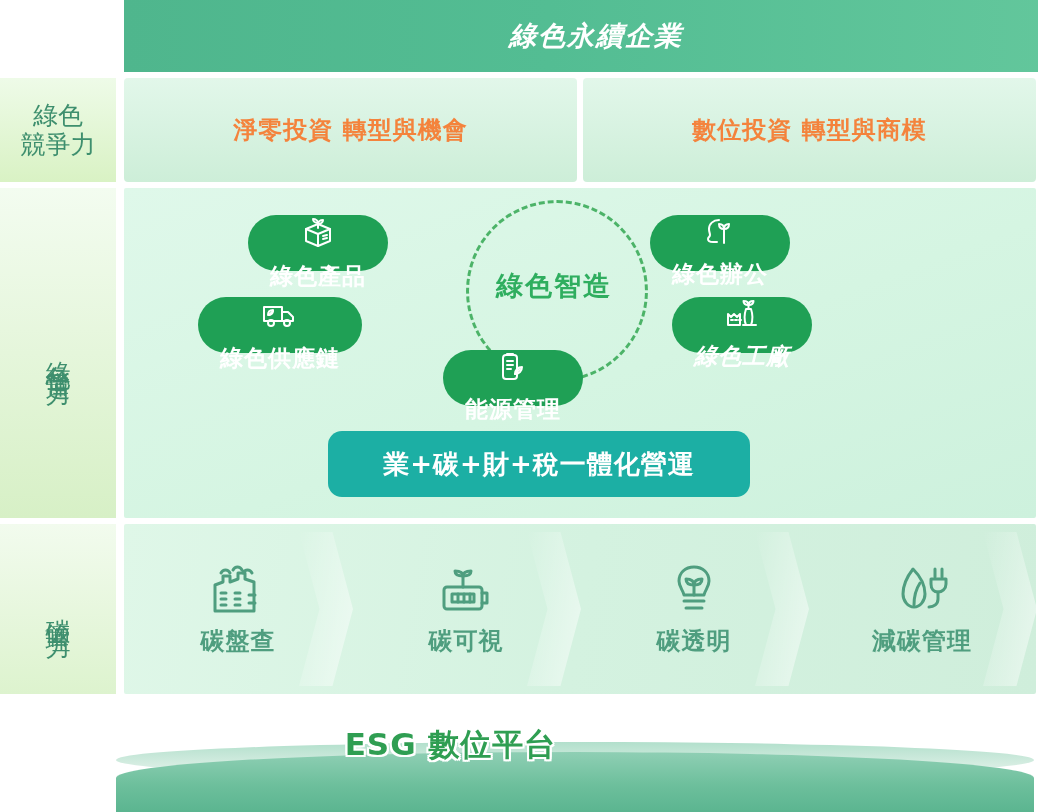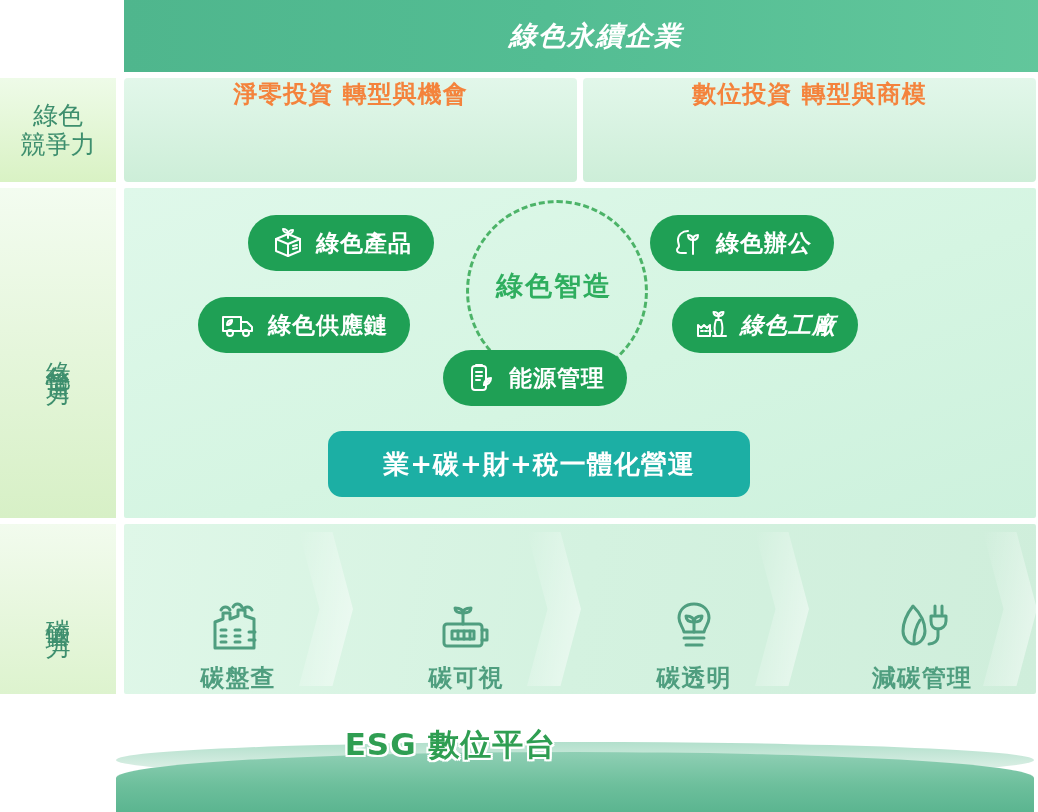--- a/index.html
+++ b/index.html
@@ -94,21 +94,21 @@
     width: 912px;
     height: 104px;
     display: flex;
     gap: 6px;
   }
   .comp-card {
     flex: 1;
     border-radius: 4px;
     background: linear-gradient(180deg, #e2f7ea 0%, #cdeed8 100%);
     display: flex;
-    align-items: flex-start;
+    align-items: center;
     justify-content: center;
   }
   .comp-card-label {
     color: #f4833c;
     font-size: 24px;
     font-weight: bold;
     letter-spacing: 1px;
   }
 
   
@@ -148,20 +148,21 @@
   .pill {
     position: absolute;
     background: #1fa055;
     border-radius: 36px;
     display: flex;
     align-items: center;
     gap: 10px;
     padding: 0 22px;
     height: 56px;
     box-sizing: border-box;
+    flex-direction: column;
   }
   .pill-label {
     color: #ffffff;
     font-size: 23px;
     font-weight: bold;
     letter-spacing: 1px;
     white-space: nowrap;
   }
   .pill svg { display: block; flex: none; }
 
@@ -205,21 +206,21 @@
     position: absolute;
     inset: 0;
     display: flex;
   }
   .chev {
     position: relative;
     flex: 1;
     display: flex;
     flex-direction: column;
     align-items: center;
-    justify-content: flex-end;
+    justify-content: center;
     gap: 8px;
   }
   .chev::after {
     content: "";
     position: absolute;
     right: -1px;
     top: 8px;
     bottom: 8px;
     width: 54px;
     background: linear-gradient(100deg, rgba(255,255,255,0) 0%, rgba(255,255,255,.55) 100%);

